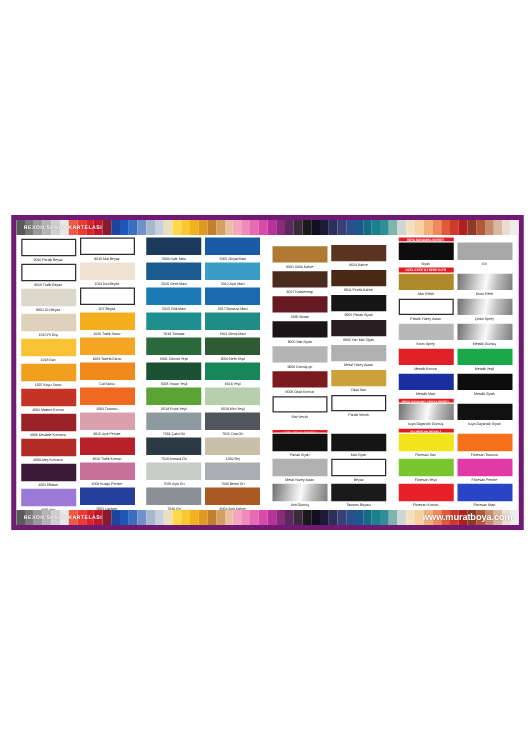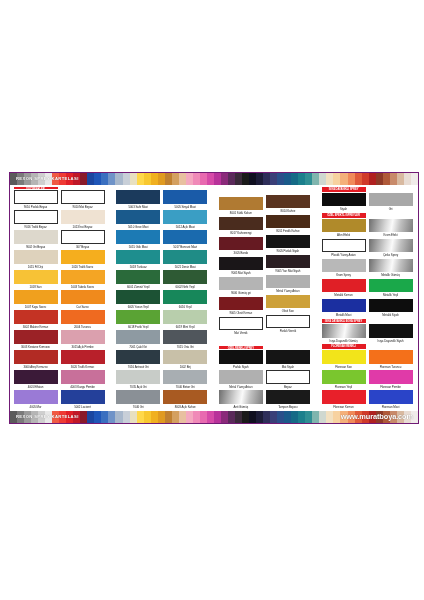--- a/index.html
+++ b/index.html
@@ -5,21 +5,21 @@
   html,body{margin:0;padding:0;}
   body{
     width:424px;height:600px;background:#ffffff;
     font-family:"Liberation Sans",sans-serif;overflow:hidden;
   }
   #page{position:relative;width:424px;height:600px;background:#fff;}
 
   
   .sheet{
     position:absolute;left:9px;top:172px;width:410px;height:252px;
-    background:#ffffff;border:1px solid #701a75;box-sizing:border-box;
+    background:#ffffff;border:4px solid #701a75;box-sizing:border-box;
   }
 
   
   .gradbar{
     position:relative;width:100%;height:12px;overflow:hidden;display:flex;
   }
   .gradbar .seg{height:100%;flex:1 1 auto;}
   .bartitle{
     position:absolute;left:6px;top:0;height:12px;line-height:12px;
     font-size:4.2px;font-weight:bold;color:#ffffff;letter-spacing:.35px;

